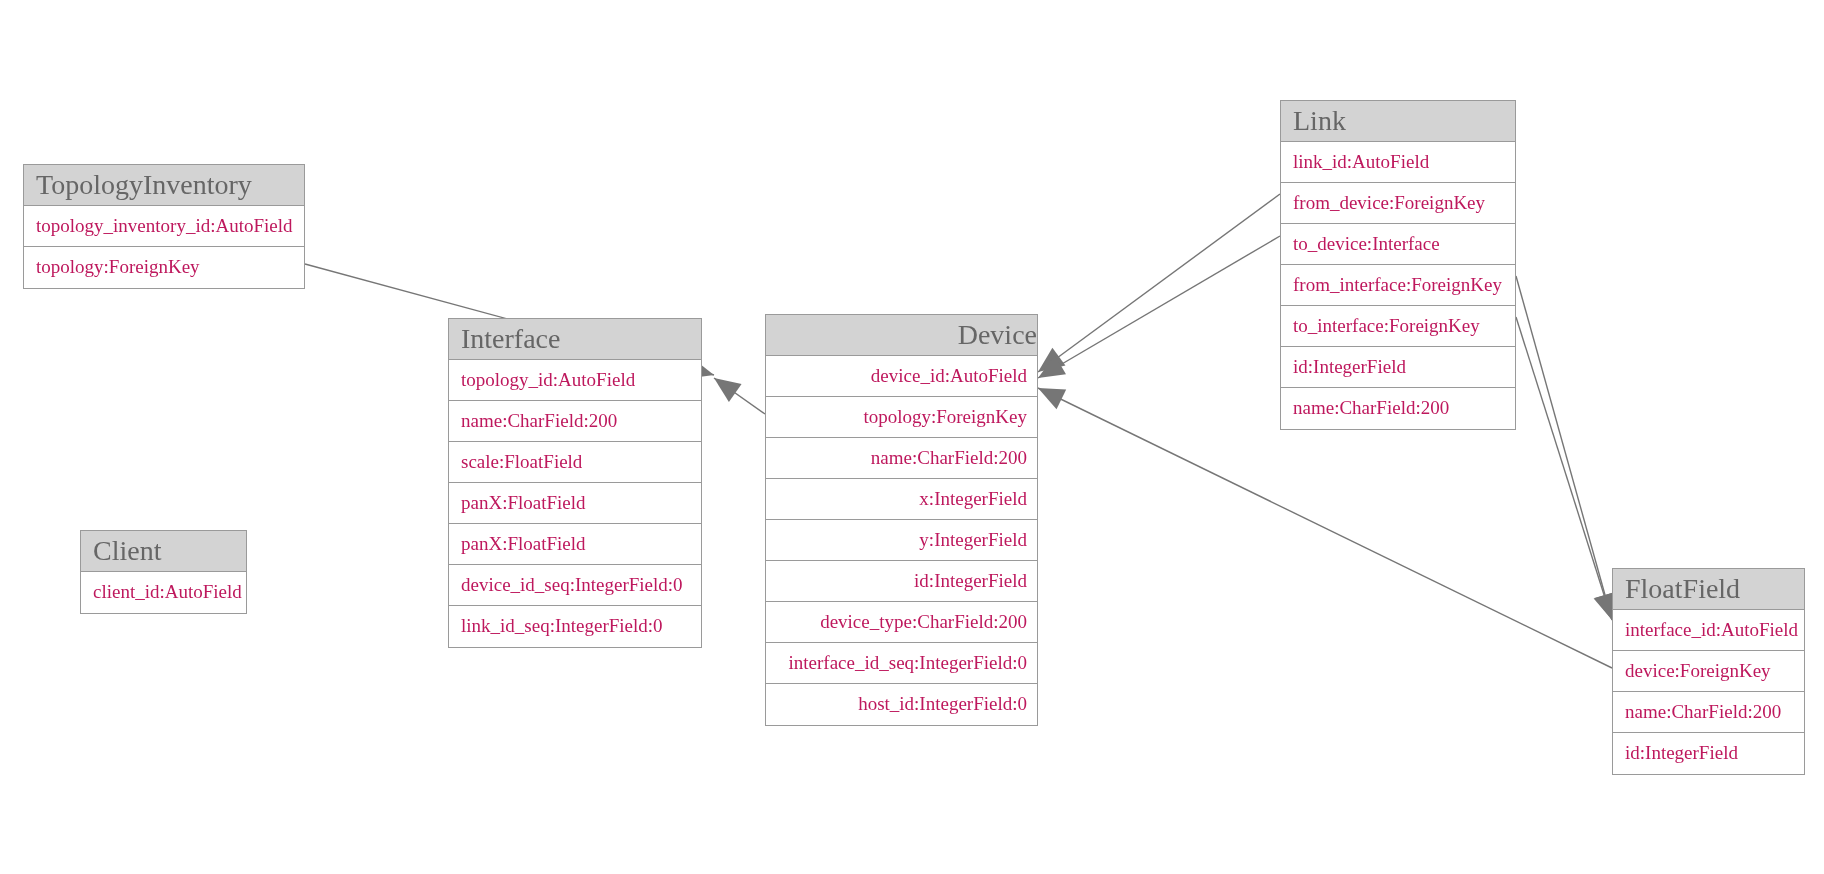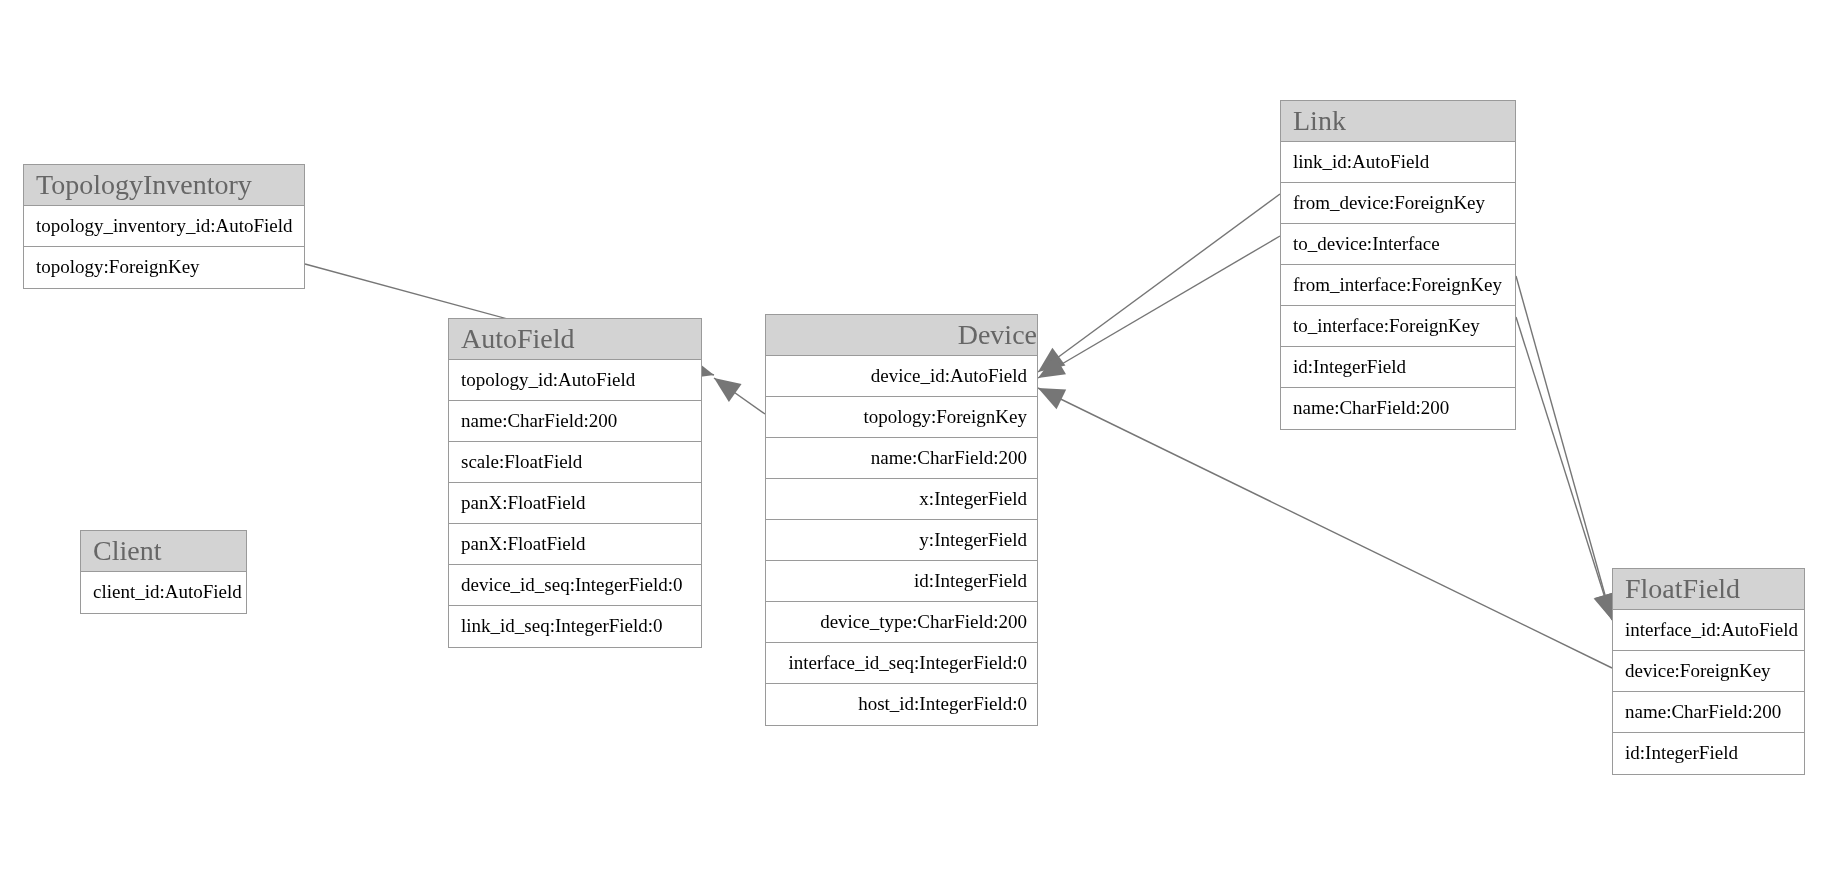--- a/index.html
+++ b/index.html
@@ -41,21 +41,21 @@
     font-size: 28px;
     line-height: 40px;
     height: 41px;
     padding: 0 0 0 12px;
     white-space: nowrap;
     overflow: hidden;
   }
   .field-row {
     box-sizing: border-box;
     border-bottom: 1px solid #9a9a9a;
-    color: #000000;
+    color: #be185d;
     font-size: 19px;
     line-height: 40px;
     height: 41px;
     padding: 0 10px 0 12px;
     white-space: nowrap;
     overflow: hidden;
     background: #ffffff;
   }
   .field-row:last-child {
     border-bottom: none;
@@ -83,21 +83,21 @@
       <polygon points="0,0 -26,-11 -26,11" fill="#767676" transform="translate(1612,620) rotate(72.4)"></polygon>
     </svg>
 
   <div id="entity-layer">
       <div class="entity" style="left: 23px; top: 164px; width: 282px;">
         <div class="entity-header">TopologyInventory</div>
         <div class="field-row">topology_inventory_id:AutoField</div>
         <div class="field-row">topology:ForeignKey</div>
       </div>
       <div class="entity" style="left: 448px; top: 318px; width: 254px;">
-        <div class="entity-header">AutoField</div>
+        <div class="entity-header">Interface</div>
         <div class="field-row">topology_id:AutoField</div>
         <div class="field-row">name:CharField:200</div>
         <div class="field-row">scale:FloatField</div>
         <div class="field-row">panX:FloatField</div>
         <div class="field-row">panX:FloatField</div>
         <div class="field-row">device_id_seq:IntegerField:0</div>
         <div class="field-row">link_id_seq:IntegerField:0</div>
       </div>
       <div class="entity" style="left: 765px; top: 314px; width: 273px; text-align: right;">
         <div class="entity-header">Device</div>

